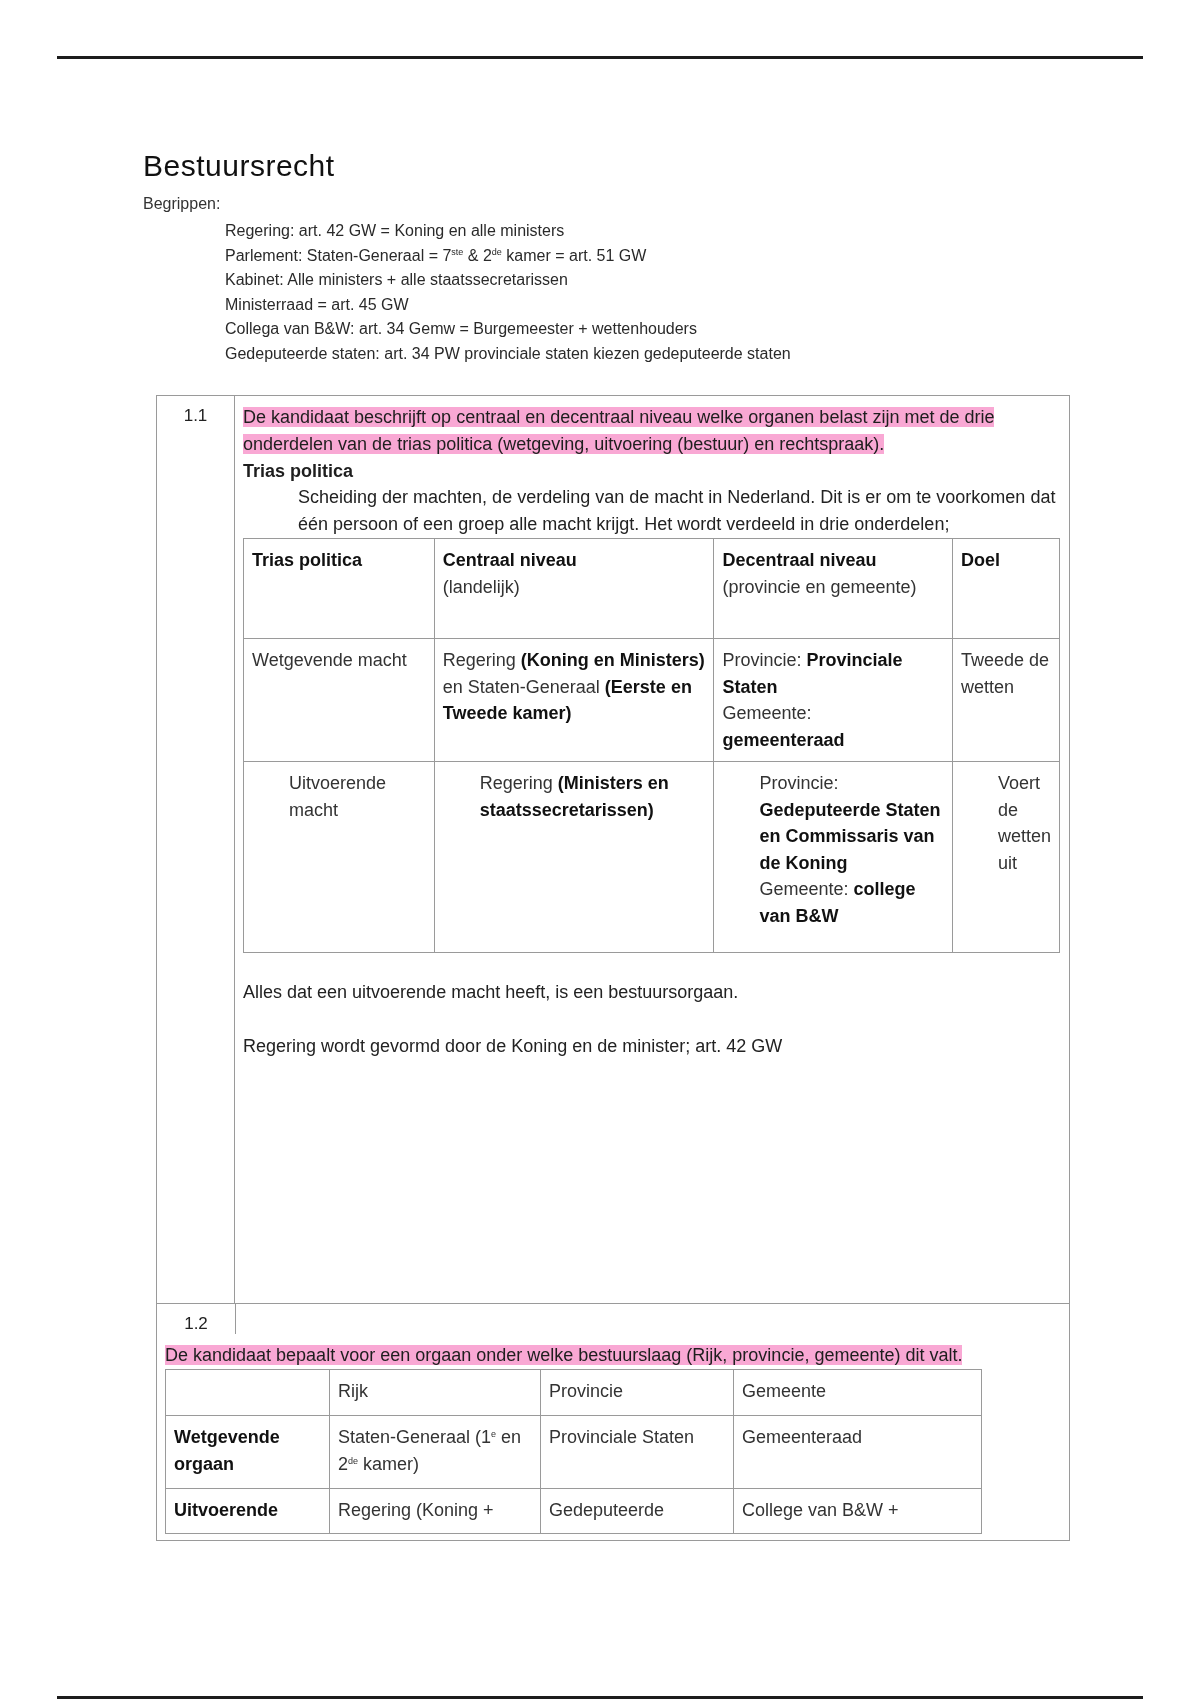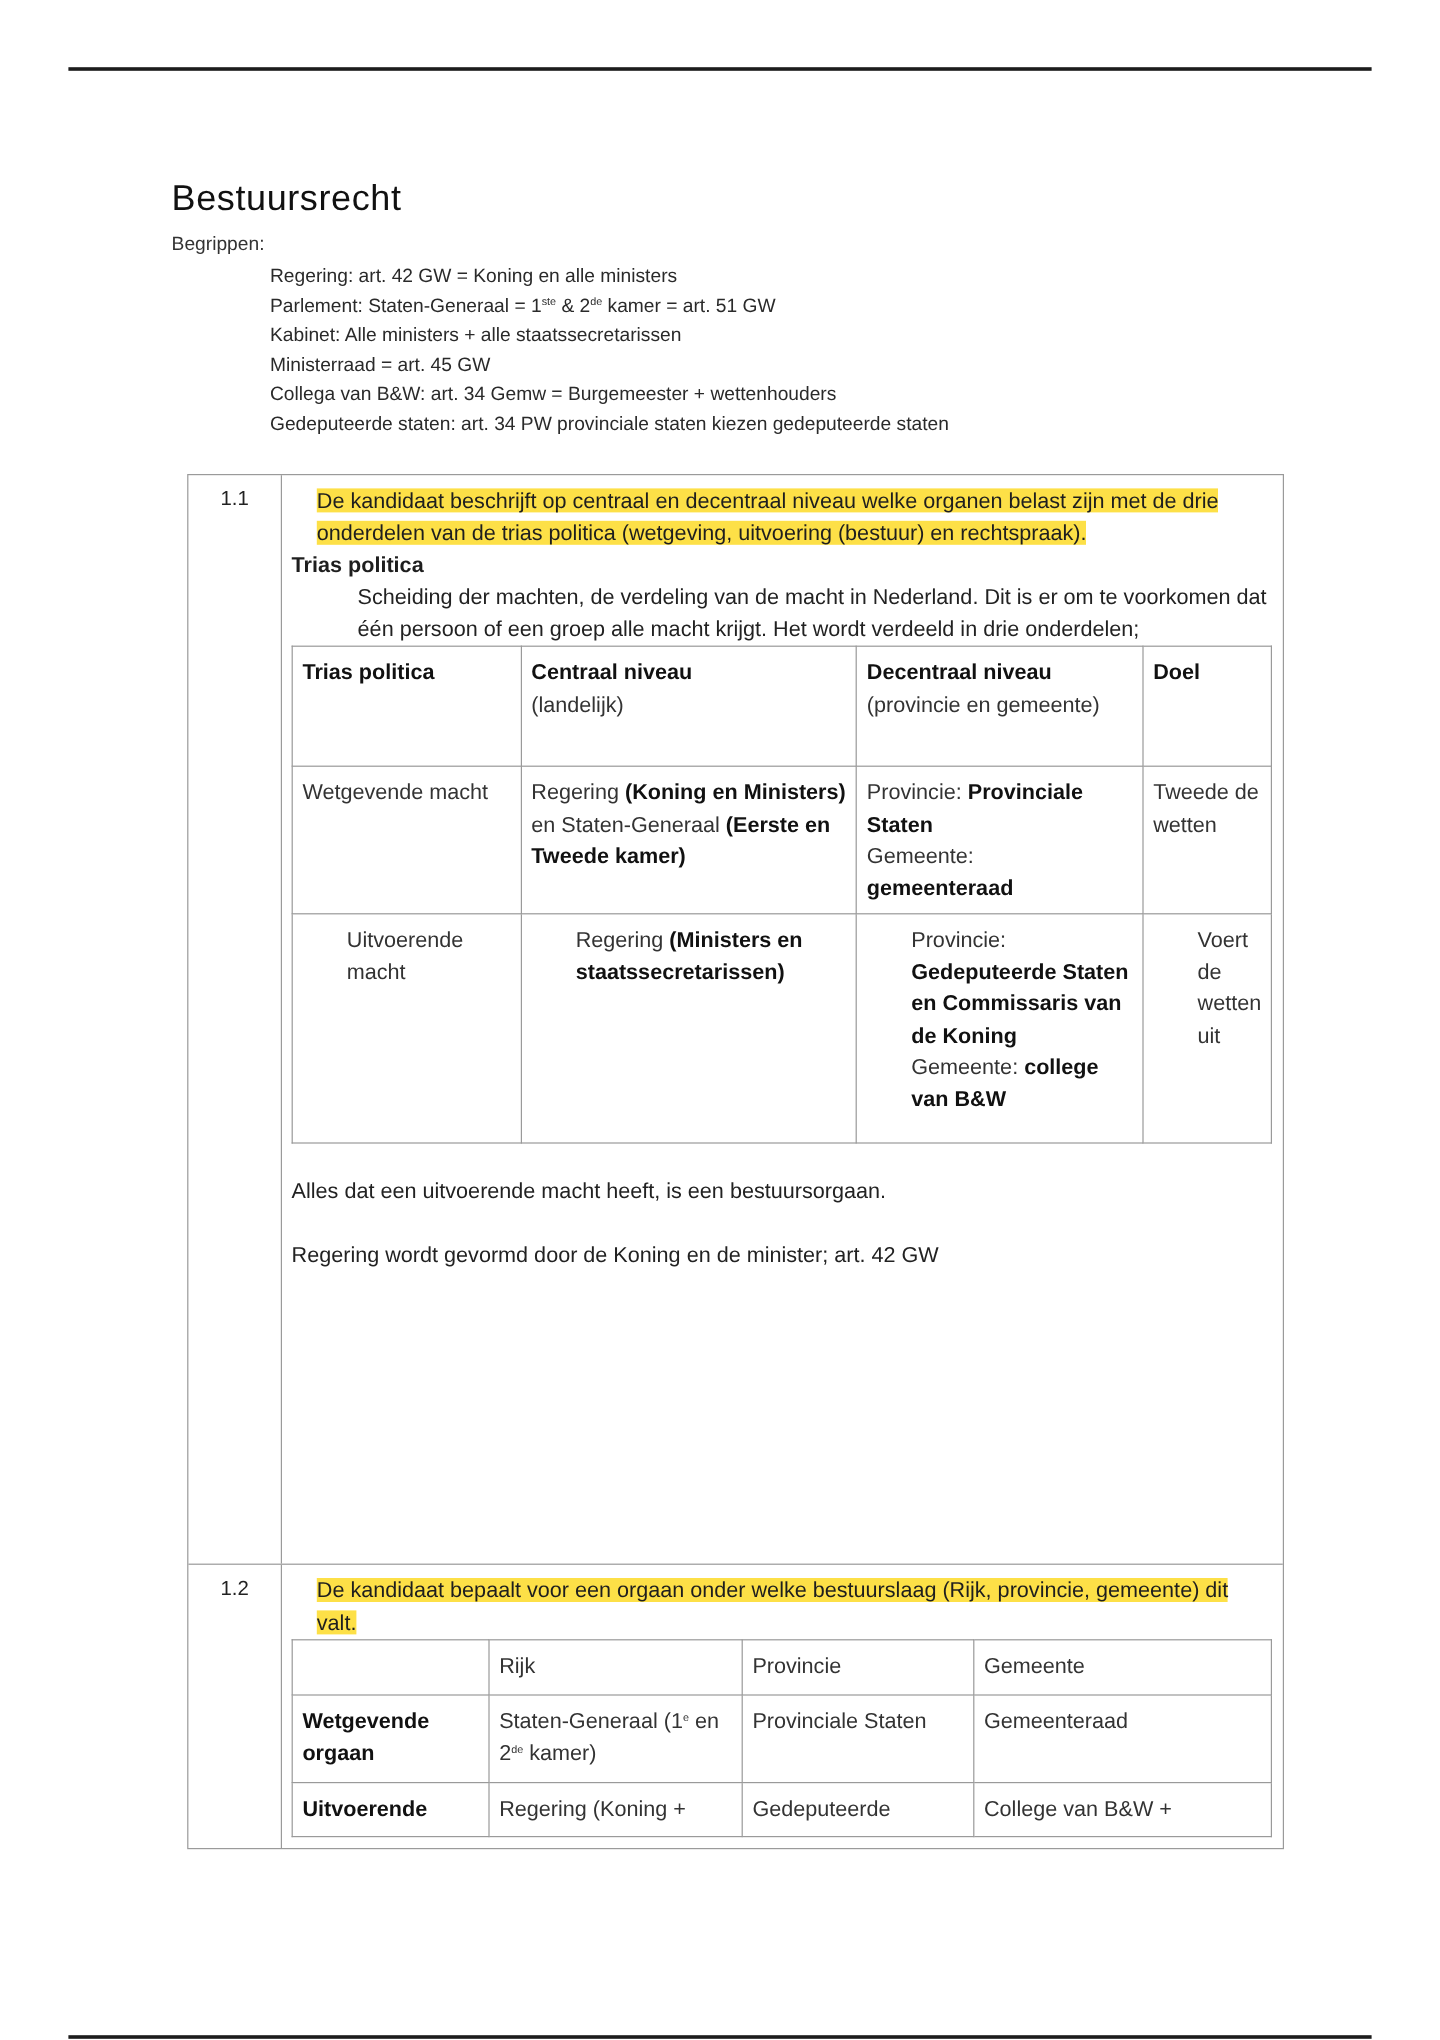--- a/index.html
+++ b/index.html
@@ -11,25 +11,25 @@
 
   .title { position: absolute; left: 143px; top: 140px; font-size: 30px; font-weight: normal;
            color: #111; letter-spacing: 0.5px; margin: 0; line-height: 52px; }
   .begrippen-label { position: absolute; left: 143px; top: 195px; font-size: 16px; color: #333; }
   .begrippen-list { position: absolute; left: 225px; top: 219px; margin: 0; padding: 0; list-style: none; }
   .begrippen-list li { font-size: 16px; line-height: 24.5px; color: #2a2a2a; white-space: nowrap; }
   sup { font-size: 9px; line-height: 0; vertical-align: 6px; }
 
   .outer { position: absolute; left: 156px; top: 395px; width: 914px; border: 1.5px solid #9a9a9a; box-sizing: border-box; }
   .orow { display: flex; position: relative; }
-  .orow + .orow { border-top: 1.5px solid #9a9a9a; }
+  .orow + .orow { border-top: 1.5px solid #9a9a9a; flex-direction: column; }
   .onum { width: 79px; border-right: 1.5px solid #9a9a9a; box-sizing: border-box; font-size: 17px;
           text-align: center; padding-top: 10px; color: #222; }
   .obody { flex: 1; padding: 8px 9px 0 8px; box-sizing: border-box; }
-  .hl { background: #fde047; font-size: 18px; line-height: 27px; color: #1e1e1e; box-decoration-break: clone; margin-left: 21px; -webkit-box-decoration-break: clone; }
+  .hl { background: #f9a8d4; font-size: 18px; line-height: 27px; color: #1e1e1e; box-decoration-break: clone; -webkit-box-decoration-break: clone; }
   .sub-head { font-weight: bold; font-size: 18px; line-height: 26px; }
   .indent-para { padding-left: 55px; font-size: 18px; line-height: 27px; color: #222; }
 
   table.grid { border-collapse: collapse; width: 817px; margin-left: 0; }
   table.grid td { border: 1.5px solid #9a9a9a; vertical-align: top; padding: 8px 8px 8px 8px;
                   font-size: 18px; line-height: 26.5px; color: #333; }
   table.grid b { color: #111; }
   .trias td:nth-child(1) { width: 147px; }
   .trias td:nth-child(2) { width: 239px; margin-top: 46px; }
   .trias td:nth-child(3) { width: 201px; }
@@ -49,21 +49,21 @@
 </style>
 </head>
 <body>
 
 <div class="rule top"></div>
 
 <h1 class="title">Bestuursrecht</h1>
 <div class="begrippen-label">Begrippen:</div>
 <ul class="begrippen-list">
   <li>Regering: art. 42 GW = Koning en alle ministers</li>
-  <li><span>Parlement: Staten-Generaal = 1</span><sup>ste</sup><span> &amp; 2</span><sup>de</sup><span> kamer = art. 51 GW</span></li>
+  <li><span>Parlement: Staten-Generaal = 7</span><sup>ste</sup><span> &amp; 2</span><sup>de</sup><span> kamer = art. 51 GW</span></li>
   <li>Kabinet: Alle ministers + alle staatssecretarissen</li>
   <li>Ministerraad = art. 45 GW</li>
   <li>Collega van B&amp;W: art. 34 Gemw = Burgemeester + wettenhouders</li>
   <li>Gedeputeerde staten: art. 34 PW provinciale staten kiezen gedeputeerde staten</li>
 </ul>
 
 <div class="outer">
 
   <div class="orow" style="height:907px;">
     <div class="onum">1.1</div>

